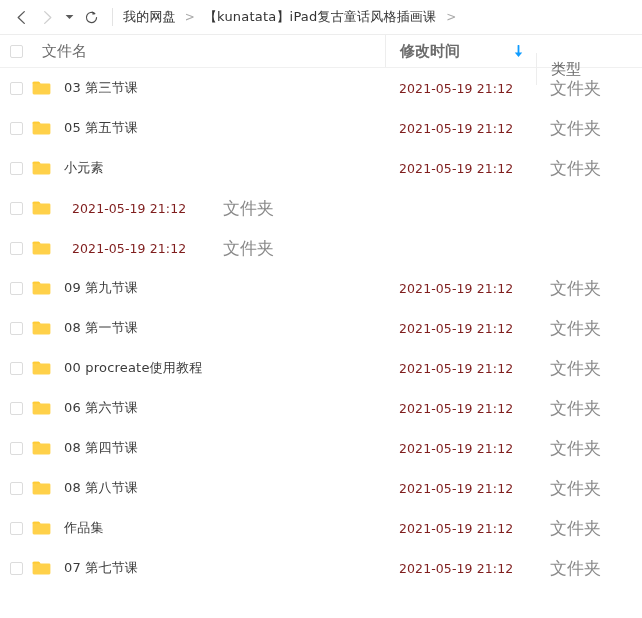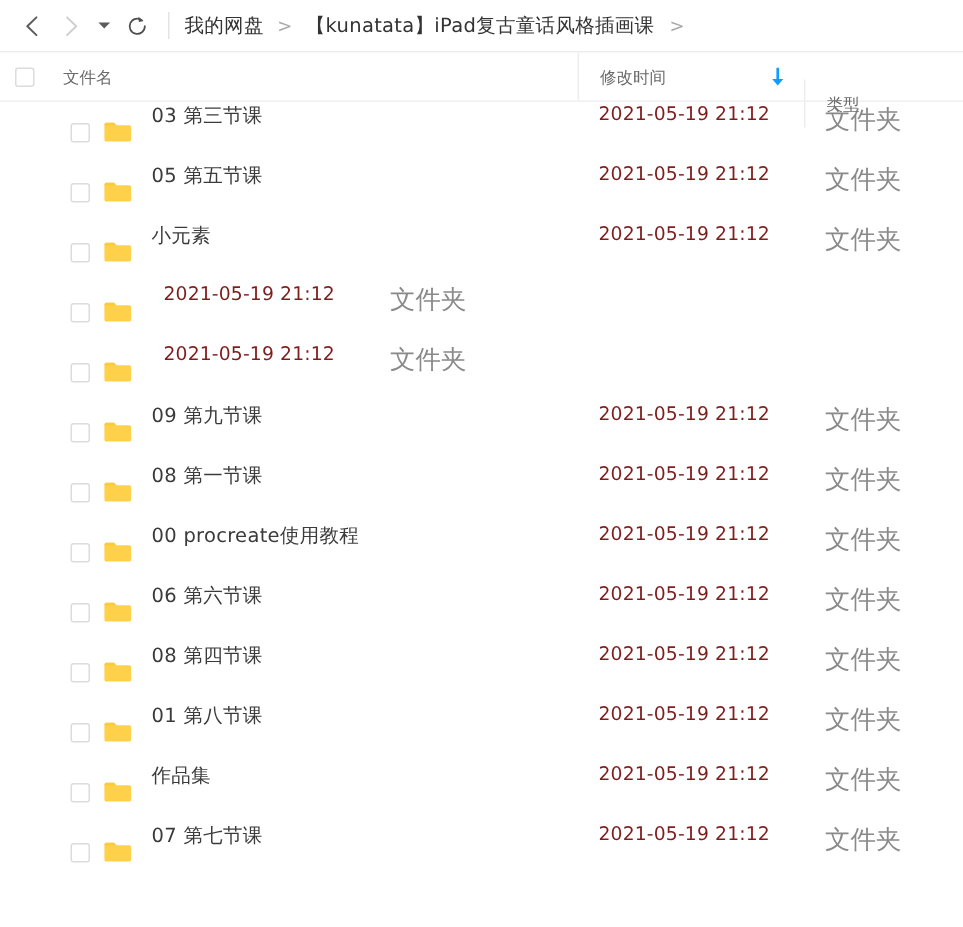--- a/index.html
+++ b/index.html
@@ -71,38 +71,39 @@
     font-size: 12px;
   }
   .crumb-sep.tail { margin-left: 10px; }
 
   
   .col-header {
     height: 33px;
     display: flex;
     align-items: center;
     border-bottom: 1px solid #f0f0f0;
-    font-size: 11px;
+    font-size: 15px;
     color: #6b6b6b;
     position: relative;
   }
   .hdr-cell {
     display: flex;
     align-items: center;
     height: 100%;
   }
   .hdr-check { width: 32px; display:flex; align-items:center; justify-content:center; }
   .hdr-name  { flex: 1 1 auto; padding-left: 10px; cursor: pointer; }
   .hdr-time  {
     width: 151px;
     padding-left: 14px;
     border-left: 1px solid #ededed;
     justify-content: space-between;
     padding-right: 12px;
     cursor: pointer;
+    font-weight: bold;
   }
   .hdr-type  {
     width: 106px;
     padding-left: 14px;
     border-left: 1px solid #ededed;
     cursor: pointer;
     margin-top: 36px;
   }
   .sort-arrow { display:block; }
 
@@ -114,23 +115,23 @@
     border-radius: 2px;
     background: #ffffff;
     cursor: pointer;
   }
 
   
   .file-list { display: block; }
   .row {
     height: 40px;
     display: flex;
+    align-items: center;
     font-size: 13px;
     cursor: default;
-    margin-left: 37px;
   }
   .cell-check { width: 32px; display:flex; align-items:center; justify-content:center; }
   .cell-icon  { width: 26px; display:flex; align-items:center; justify-content:flex-start; }
   .cell-name  {
     flex: 1 1 auto;
     padding-left: 6px;
     color: #3b3b3b;
     overflow: hidden;
     text-overflow: ellipsis;
     white-space: nowrap;
@@ -358,21 +359,21 @@
     <div class="row">
       <div class="cell-check">
         <span class="cbox"></span>
       </div>
       <div class="cell-icon">
         <svg class="folder-icon" width="19" height="16" viewBox="0 0 19 16">
           <path d="M0.6 3.1 a1.3 1.3 0 0 1 1.3-1.3 h5.0 l1.6 1.7 h8.6 a1.3 1.3 0 0 1 1.3 1.3 v8.3 a1.3 1.3 0 0 1 -1.3 1.3 h-15.2 a1.3 1.3 0 0 1 -1.3 -1.3 Z" fill="#ffd14a"></path>
           <path d="M0.6 3.1 a1.3 1.3 0 0 1 1.3-1.3 h5.0 l1.6 1.7 h-7.9 Z" fill="#ffcb33"></path>
         </svg>
       </div>
-      <div class="cell-name">01 第八节课</div>
+      <div class="cell-name">08 第八节课</div>
       <div class="cell-time">2021-05-19 21:12</div>
       <div class="cell-type">文件夹</div>
     </div>
     <div class="row">
       <div class="cell-check">
         <span class="cbox"></span>
       </div>
       <div class="cell-icon">
         <svg class="folder-icon" width="19" height="16" viewBox="0 0 19 16">
           <path d="M0.6 3.1 a1.3 1.3 0 0 1 1.3-1.3 h5.0 l1.6 1.7 h8.6 a1.3 1.3 0 0 1 1.3 1.3 v8.3 a1.3 1.3 0 0 1 -1.3 1.3 h-15.2 a1.3 1.3 0 0 1 -1.3 -1.3 Z" fill="#ffd14a"></path>

